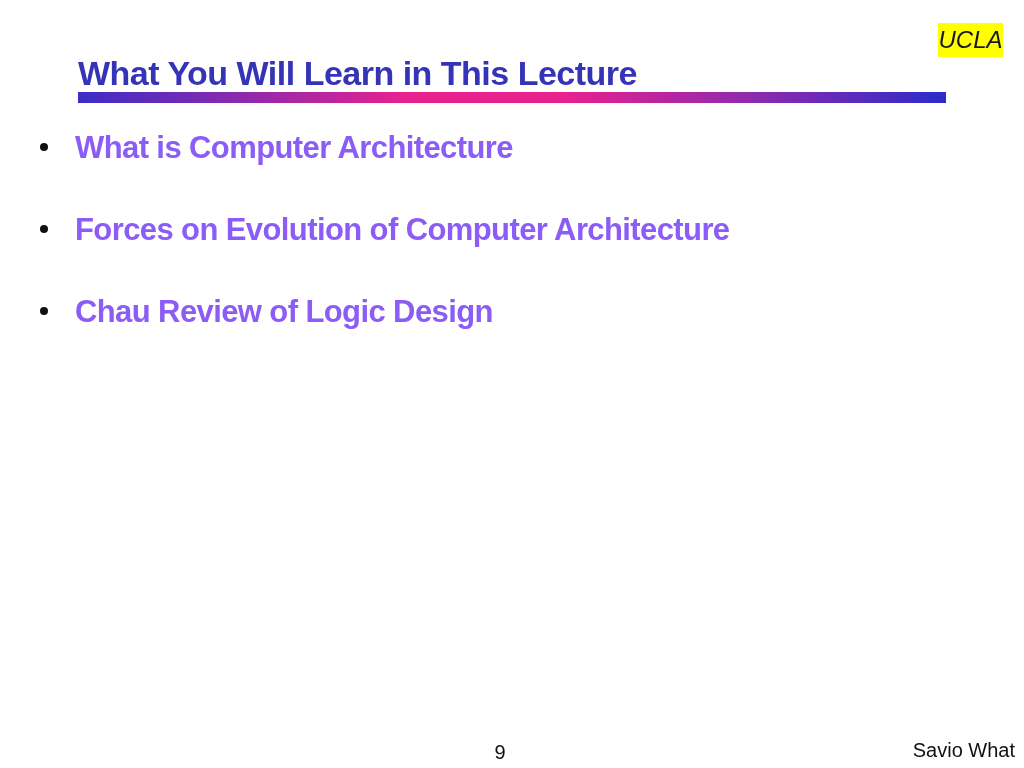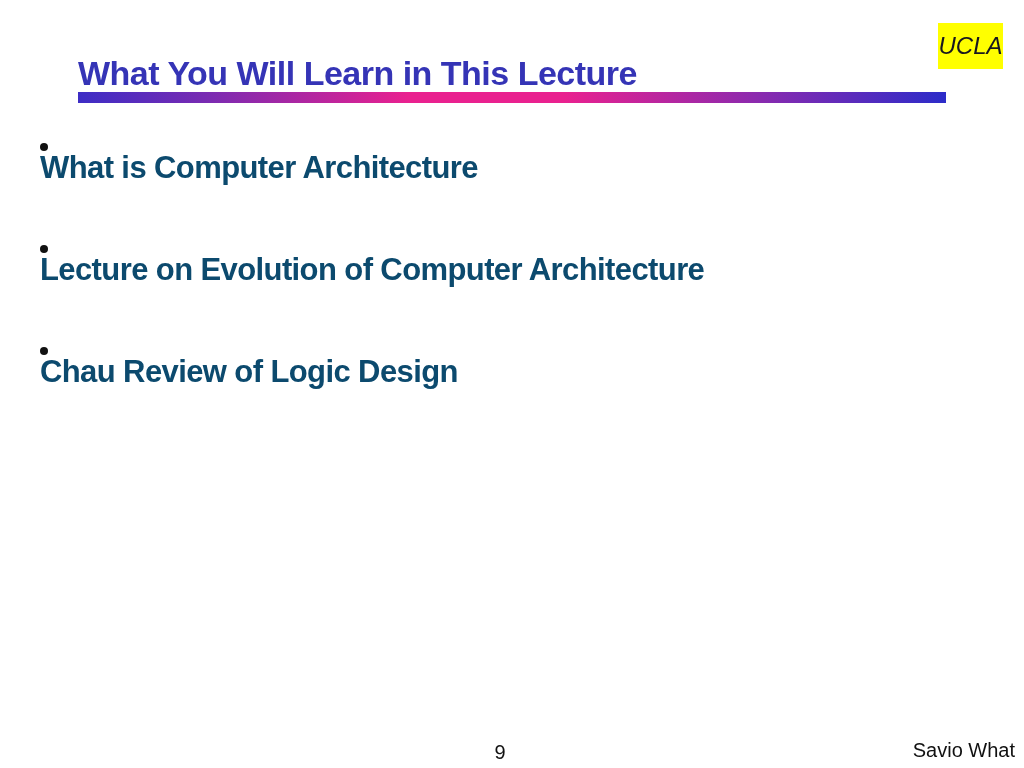--- a/index.html
+++ b/index.html
@@ -10,21 +10,21 @@
     position: relative;
     overflow: hidden;
   }
   .slide {
     position: absolute; inset: 0;
     background: #ffffff;
   }
   .ucla-logo {
     position: absolute;
     left: 938px; top: 23px;
-    width: 65px; height: 46px;
+    width: 65px; height: 34px;
     background: var(--logo-bg, #FFFF00);
     display: flex; align-items: center; justify-content: center;
     font-style: italic;
     font-weight: normal;
     font-size: 24px;
     color: #17171f;
     letter-spacing: 0px;
   }
   .slide-title {
     position: absolute;
@@ -56,23 +56,22 @@
     list-style: none; margin: 0; padding: 0;
   }
   .bullet-item {
     display: flex;
     align-items: flex-start;
     margin-bottom: 49px;
     font-size: 31px;
     font-weight: bold;
     line-height: 33px;
     letter-spacing: -0.6px;
-    color: #0c4a6e;
+    color: #8b5cf6;
     white-space: nowrap;
-    flex-direction: column;
   }
   .bullet-dot {
     flex: 0 0 auto;
     width: 8px; height: 8px;
     border-radius: 50%;
     background: #111111;
     margin: 12px 27px 0 0;
   }
   .page-number {
     position: absolute;
@@ -102,21 +101,21 @@
 
   <div class="title-underline"></div>
 
   <ul class="bullet-list">
     <li class="bullet-item">
       <span class="bullet-dot"></span>
       <span>What is Computer Architecture</span>
     </li>
     <li class="bullet-item">
       <span class="bullet-dot"></span>
-      <span>Lecture on Evolution of Computer Architecture</span>
+      <span>Forces on Evolution of Computer Architecture</span>
     </li>
     <li class="bullet-item">
       <span class="bullet-dot"></span>
       <span>Chau Review of Logic Design</span>
     </li>
   </ul>
 
   <div class="page-number">9</div>
 
   <div class="author-name">Savio What</div>

